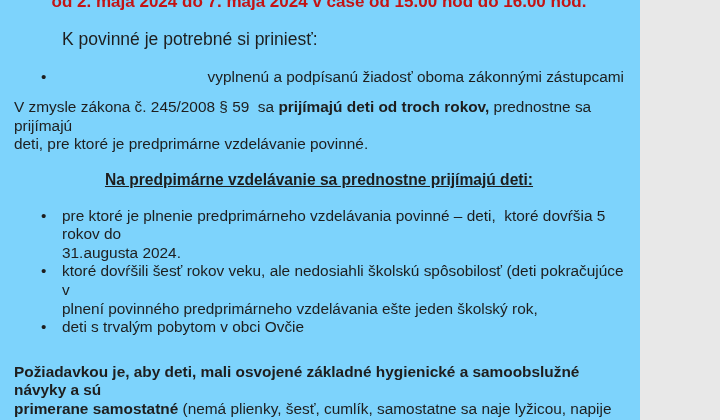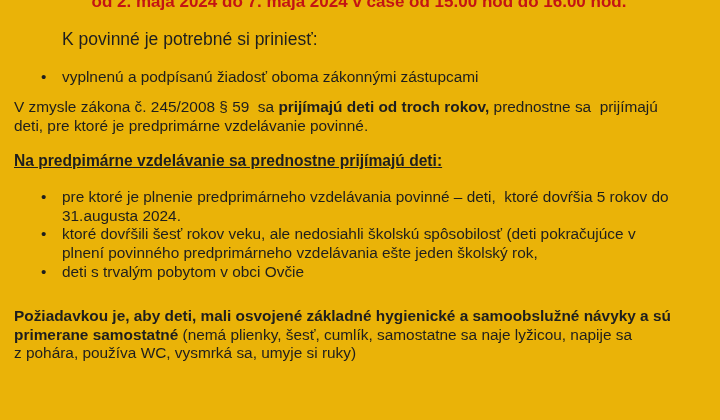--- a/index.html
+++ b/index.html
@@ -1,20 +1,20 @@
 <!DOCTYPE html>
 <html><head>
 <meta charset="utf-8">
 <style>
   html, body { margin: 0; padding: 0; background: #e8e8e8; }
   .page {
     position: relative;
-    width: 720px;
+    width: 640px;
     height: 420px;
-    background: #eab308;
+    background: #7dd3fc;
     overflow: hidden;
     font-family: "Liberation Sans", "DejaVu Sans", sans-serif;
     color: #1e1e1e;
     box-sizing: border-box;
     padding: 0 16px 0 14px;
   }
   .date-line {
     margin-top: -7px;
     text-align: center;
     font-weight: bold;
@@ -38,33 +38,34 @@
     font-size: 15.4px;
     white-space: pre-wrap;
   }
   ul.doc-list li::before {
     content: "\2022";
     position: absolute;
     left: -21px;
     top: 0;
   }
   ul.bring-list { margin-top: 19px; }
-  ul.bring-list li { line-height: 18.2px; }
+  ul.bring-list li { line-height: 18.2px; text-align: right; }
   .law-paragraph {
     margin: 12px 0 16px 0;
     font-size: 15.4px;
     line-height: 18.5px;
     white-space: pre-wrap;
   }
   .priority-heading {
     margin: 16px 0 14px 0;
     font-size: 15.6px;
     line-height: 19px;
     font-weight: bold;
     text-decoration: underline;
+    text-align: center;
   }
   ul.priority-list { margin-top: 18px; }
   ul.priority-list li { line-height: 18.6px; }
   .requirement-paragraph {
     margin: 26px 0 0 0;
     font-size: 15.4px;
     line-height: 18.6px;
     white-space: pre-wrap;
   }
   .partial-line {

